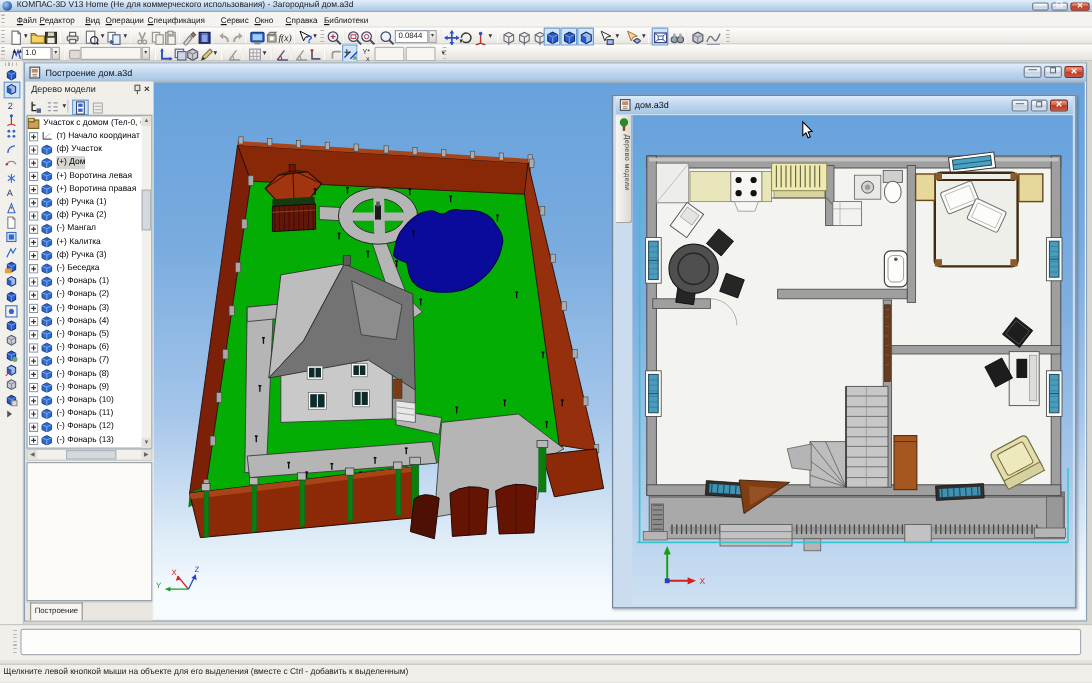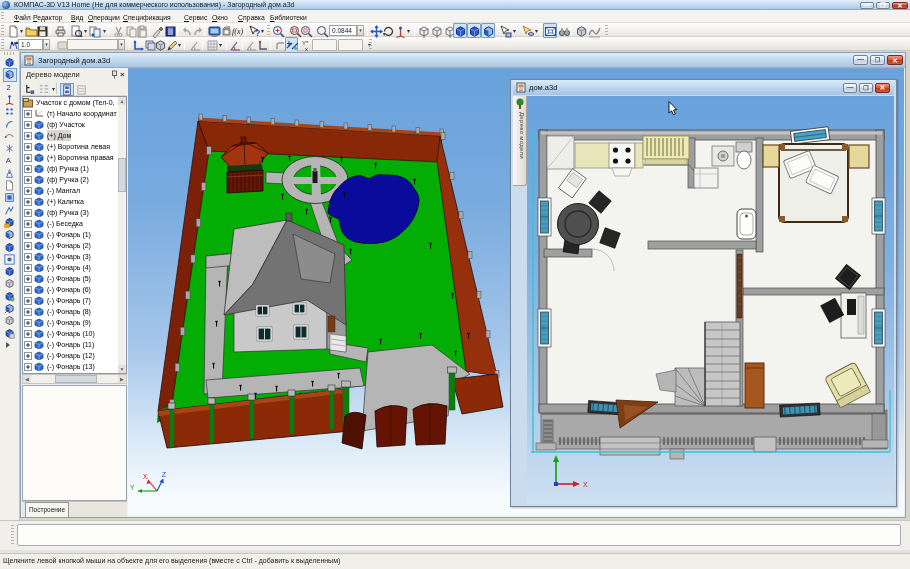--- a/index.html
+++ b/index.html
@@ -407,21 +407,21 @@
     <rect x="7" y="7" width="5" height="5" fill="#ddd" stroke="#888"></rect>
   </svg>
 <div class="abs" style="left:6px;top:341.90000000000015px;width:0;height:0;border-top:3px solid transparent;border-bottom:3px solid transparent;border-left:4px solid #555;"></div>
 <div class="abs" style="left:20px;top:52px;width:886px;height:466px;border:1px solid #8ba1b7;background:#eef0ee;"></div>
 <div class="abs" style="left:21px;top:53px;width:884px;height:15px;background:linear-gradient(#e0edfa,#c2d9f0 50%,#a7c6e6);border-bottom:1px solid #97b0ca;"></div>
 <svg class="abs" style="left:24px;top:55px;" width="11" height="11" viewBox="0 0 11 11">
     <rect x="1" y="1" width="8" height="9" fill="#f4f1ea" stroke="#555"></rect>
     <rect x="2.5" y="2.5" width="5" height="3" fill="#c86"></rect>
     <path d="M3 7h4M3 8.5h4" stroke="#777" stroke-width="0.7"></path>
   </svg>
-<div class="abs" style="left:38px;top:53.5px;font-size:7.5px;line-height:14px;color:#111;">Загородный дом.a3d</div>
+<div class="abs" style="left:38px;top:53.5px;font-size:7.5px;line-height:14px;color:#111;">Построение дом.a3d</div>
 <div class="btn7" style="left:853px;top:55px;width:15px;height:10px;">
     <div class="glyph" style="top:-1px;color:#456;">—</div>
   </div>
 <div class="btn7" style="left:870px;top:55px;width:15px;height:10px;">
     <div class="glyph" style="top:0px;color:#456;font-size:6px;">❐</div>
   </div>
 <div class="btn7r" style="left:887px;top:55px;width:16px;height:10px;">
     <div class="glyph" style="top:0.5px;font-size:7px;">✕</div>
   </div>
 <div class="abs" style="left:22px;top:68px;width:105px;height:14px;background:#f1efe9;"></div>

